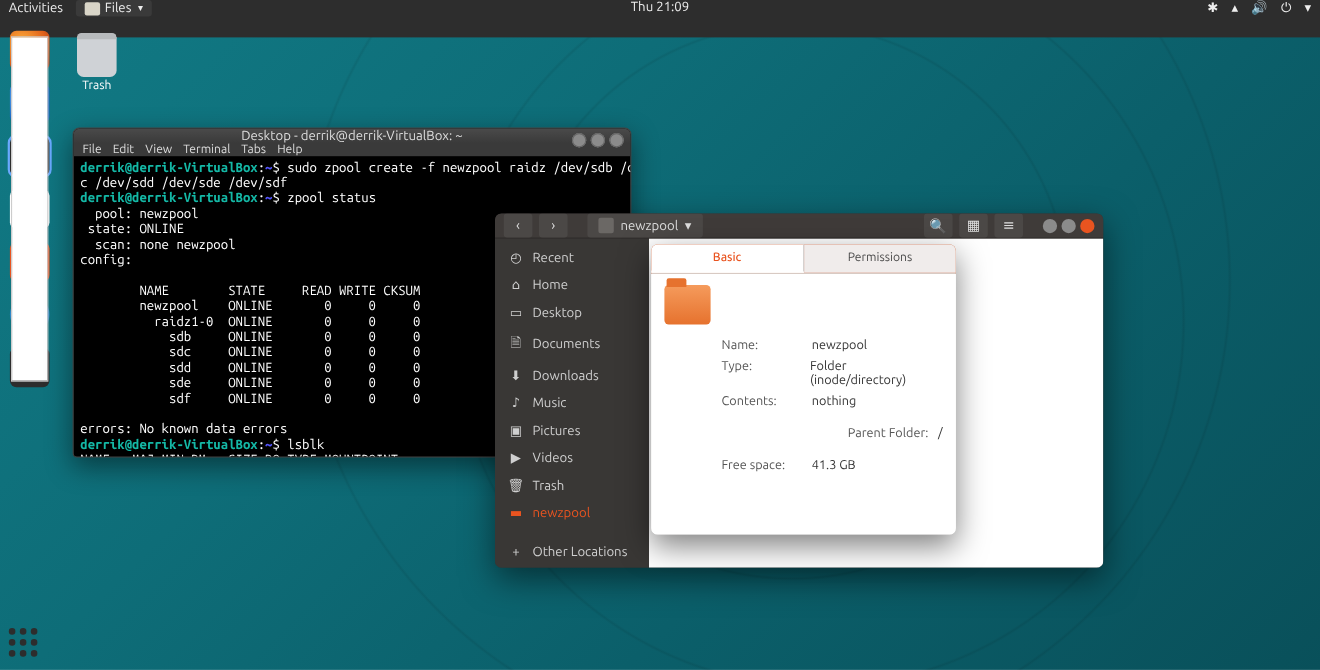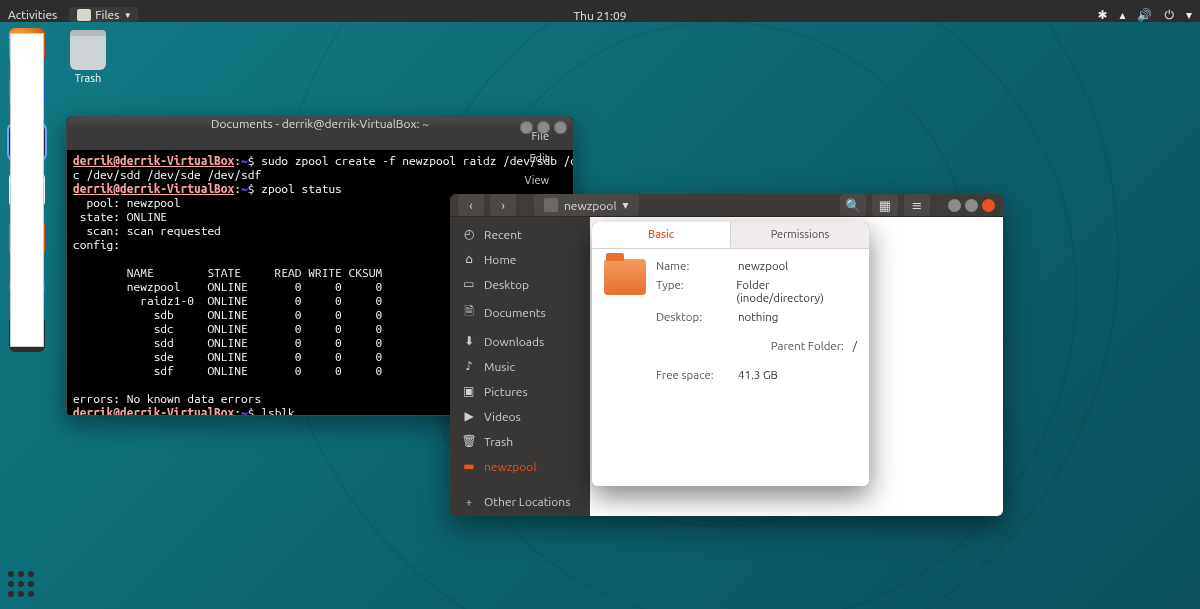--- a/index.html
+++ b/index.html
@@ -9,22 +9,22 @@
       radial-gradient(circle at 60% 45%, rgba(0,0,0,0) 250px, rgba(0,0,0,0.08) 252px, rgba(0,0,0,0) 254px),
       radial-gradient(circle at 62% 48%, rgba(0,0,0,0) 330px, rgba(0,0,0,0.08) 332px, rgba(0,0,0,0) 334px),
       radial-gradient(circle at 58% 42%, rgba(0,0,0,0) 420px, rgba(0,0,0,0.08) 422px, rgba(0,0,0,0) 424px),
       linear-gradient(135deg, #117a85 0%, #0e6d78 35%, #0b5f6a 65%, #09505a 100%);
     color: #eee;
     position: relative;
   }
 
   
   .topbar {
-    position: absolute; top:0; left:0; right:0; height:22px;
-    background:#2d2d2d; display:flex; align-items:flex-end; color:#eee;
+    position: absolute; top:0; left:0; right:0; height:34px;
+    background:#2d2d2d; display:flex; align-items:flex-start; color:#eee;
     font-size:12px; padding:0 8px;
   }
   .topbar .tb-left { display:flex; gap:12px; align-items:center; }
   .topbar .tb-center { position:absolute; left:50%; transform:translateX(-50%); }
   .topbar .tb-right { margin-left:auto; display:flex; gap:12px; align-items:center; }
   .files-btn { background:#3a3a3a; padding:1px 8px; border-radius:3px; display:flex; align-items:center; gap:4px;}
   .files-btn::before { content:""; width:14px; height:12px; background:#d9d5c8; border-radius:2px; display:inline-block;}
   .caret::after { content:"▾"; font-size:9px; margin-left:2px; }
 
   
@@ -51,23 +51,23 @@
   
   .terminal {
     position:absolute; left:66px; top:116px; width:508px; height:300px;
     background:#000; border:1px solid #444; border-radius:6px 6px 4px 4px;
     box-shadow:0 8px 24px rgba(0,0,0,.45);
     display:flex; flex-direction:column; overflow:hidden;
   }
   .term-title{ height:24px; background:linear-gradient(#4a4a4a,#3a3a3a); color:#ddd; font-size:12px; display:flex; align-items:center; justify-content:center; position:relative;}
   .term-ctrls{ position:absolute; right:6px; top:4px; display:flex; gap:4px;}
   .circ{ width:13px; height:13px; border-radius:50%; background:#8b8b8b; box-shadow:inset 0 0 0 1px #666;}
-  .term-menu{ height:20px; background:#3a3a3a; color:#ddd; font-size:11px; display:flex; gap:10px; padding:0 24px; align-items:flex-end;flex-direction:column;}
+  .term-menu{ height:20px; background:#3a3a3a; color:#ddd; font-size:11px; display:flex; gap:10px; padding:0 8px; align-items:flex-start;}
   .term-body{ flex:1; padding:4px 6px; font-family:"Ubuntu Mono","DejaVu Sans Mono",monospace; font-size:12px; line-height:14px; color:#fff; white-space:pre;}
-  .g{ color:#fca5a5; font-weight:bold;text-decoration:underline;} .b{ color:#5555ff; font-weight:bold;}
+  .g{ color:#14b8a6; font-weight:bold;} .b{ color:#5555ff; font-weight:bold;}
 
   
   .nautilus {
     position:absolute; left:450px; top:194px; width:553px; height:322px;
     background:#383634; border-radius:6px; box-shadow:0 10px 30px rgba(0,0,0,.5);
     display:flex; flex-direction:column; overflow:hidden;
   }
   .naut-header{ height:34px; background:#3f3b39; display:flex; align-items:center; gap:6px; padding:0 8px; border-bottom:1px solid #2b2927;}
   .hbtn{ width:26px; height:22px; background:#4b4846; border-radius:3px; display:flex; align-items:center; justify-content:center; color:#ddd; font-size:13px;}
   .pathchip{ background:#4b4846; border-radius:3px; height:22px; display:flex; align-items:center; gap:6px; padding:0 10px; color:#ddd; font-size:12px;}
@@ -94,21 +94,21 @@
   .tabs{ display:flex; background:#c2410c; border-bottom:1px solid #d5d1cf;}
   .tab{ flex:1; text-align:center; padding:6px 4px; font-size:11px; color:#4a4a4a; border-right:1px solid #d5d1cf; background:#f0eceb;}
   .tab:last-child{border-right:none;}
   .tab.active{ background:#fff; color:#e95420; font-weight:500; border-bottom:2px solid #fff; position:relative;}
   .props-body{ flex:1; background:#fff; padding:10px 12px; color:#333; font-size:11.5px;}
   .row{ display:flex; margin-bottom:6px;}
   .row .k{ width:82px; color:#555;}
   .folder-ico{ width:42px; height:36px; background:linear-gradient(#f59b5c,#e6722e); border-radius:4px; margin-right:10px; position:relative;}
   .folder-ico::before{content:""; position:absolute; left:2px; top:-6px; width:18px; height:8px; background:#e6722e; border-radius:2px 2px 0 0;}
   .rows-top{ display:flex; }
-  .rows-top-right{ flex:1; }
+  .rows-top-right{ flex:1;margin-top:48px; }
   .sep{ height:10px; }
 
 </style>
 </head>
 <body>
 
 <div class="topbar">
   <div class="tb-left">
     <span>Activities</span>
     <span class="files-btn caret">
@@ -146,41 +146,41 @@
     <span></span>
 </div>
 
 <div class="trash">
   <div class="trash-can"></div>
   <span>Trash</span>
 </div>
 
 <div class="terminal">
   <div class="term-title">
-    <span>Documents - derrik@derrik-VirtualBox: ~</span>
+    <span>Desktop - derrik@derrik-VirtualBox: ~</span>
     <div class="term-ctrls">
       <div class="circ"></div>
       <div class="circ"></div>
       <div class="circ"></div>
     </div>
   </div>
   <div class="term-menu">
     <span>File</span>
     <span>Edit</span>
     <span>View</span>
     <span>Terminal</span>
     <span>Tabs</span>
     <span>Help</span>
   </div>
   <div class="term-body"><span class="g">derrik@derrik-VirtualBox</span>:<span class="b">~</span>$ <span>sudo zpool create -f newzpool raidz /dev/sdb /dev/sd</span>
 <span>c /dev/sdd /dev/sde /dev/sdf</span>
 <span class="g">derrik@derrik-VirtualBox</span>:<span class="b">~</span>$ <span>zpool status</span>
 <span>  pool: newzpool</span>
 <span> state: ONLINE</span>
-<span>  scan: scan requested</span>
+<span>  scan: none newzpool</span>
 <span>config:</span>
 
 <span>        NAME        STATE     READ WRITE CKSUM</span>
 <span>        newzpool    ONLINE       0     0     0</span>
 <span>          raidz1-0  ONLINE       0     0     0</span>
 <span>            sdb     ONLINE       0     0     0</span>
 <span>            sdc     ONLINE       0     0     0</span>
 <span>            sdd     ONLINE       0     0     0</span>
 <span>            sde     ONLINE       0     0     0</span>
 <span>            sdf     ONLINE       0     0     0</span>
@@ -276,21 +276,21 @@
       <div class="rows-top-right">
         <div class="row">
             <span class="k">Name:</span>
             <span>newzpool</span>
           </div>
         <div class="row">
             <span class="k">Type:</span>
             <span>Folder (inode/directory)</span>
           </div>
         <div class="row">
-            <span class="k">Desktop:</span>
+            <span class="k">Contents:</span>
             <span>nothing</span>
           </div>
       </div>
     </div>
     <div class="sep"></div>
     <div class="row" style="margin-left:76px;justify-content:flex-end;">
         <span class="k">Parent Folder:</span>
         <span>/</span>
       </div>
     <div class="sep"></div>

